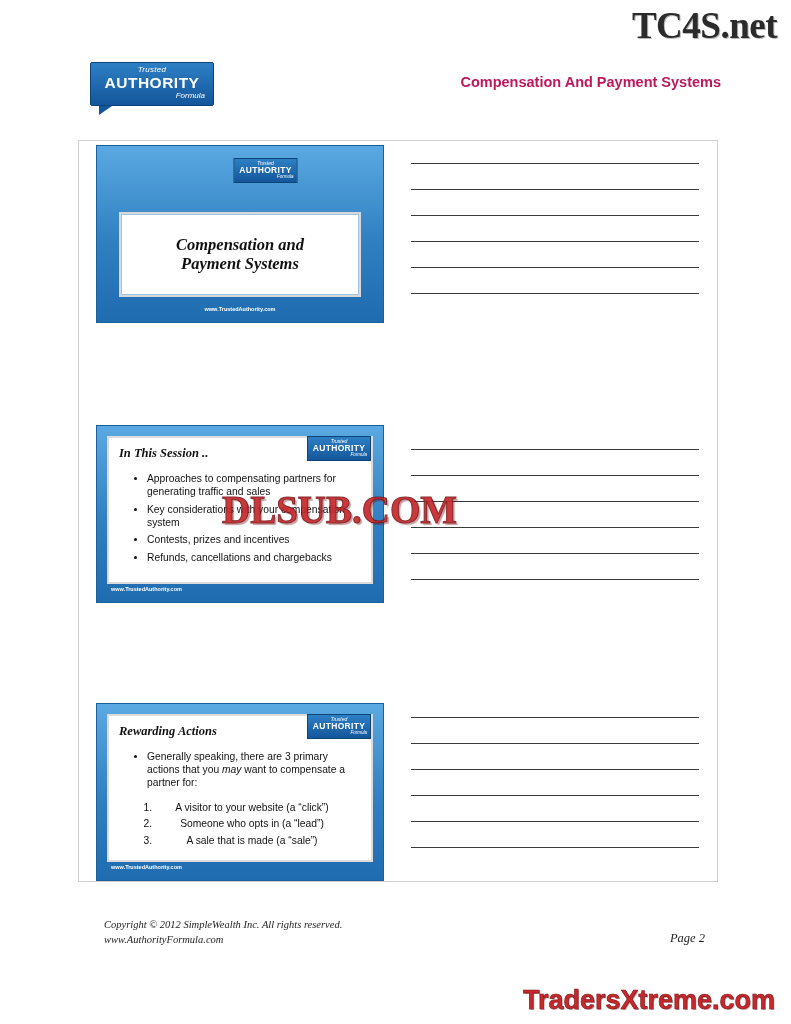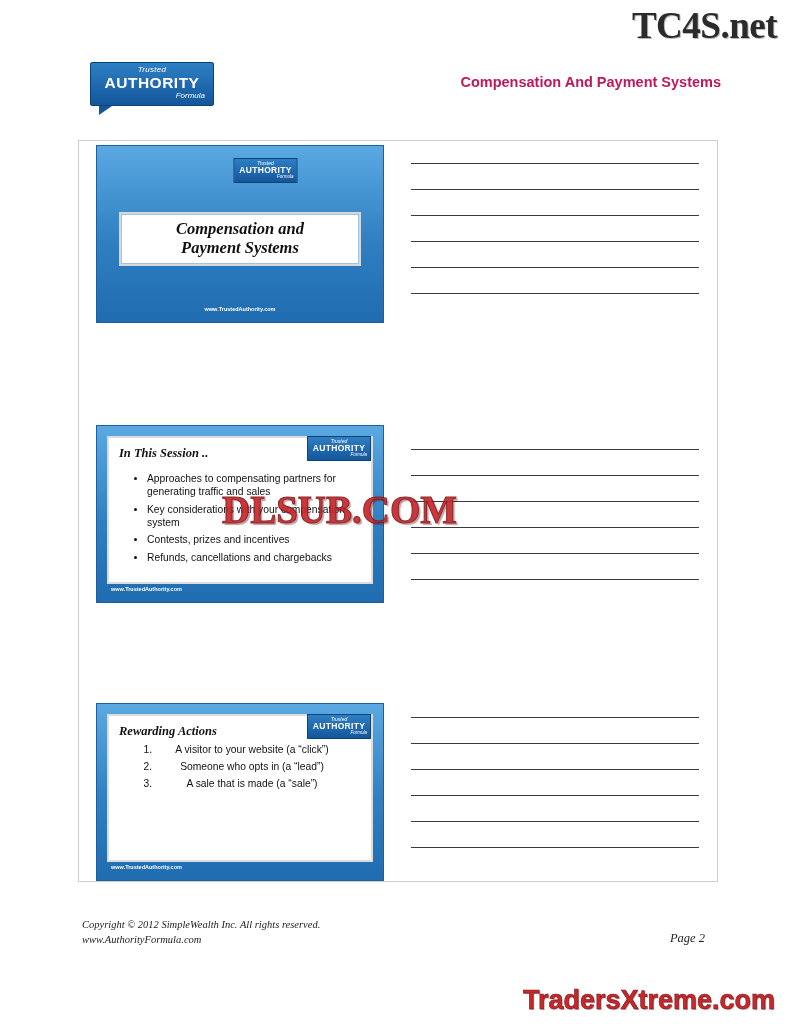--- a/index.html
+++ b/index.html
@@ -150,21 +150,21 @@
   
   .title-slide .logo-wrap {
     position: absolute;
     left: 50%; top: 4px;
     transform: translateX(-50%);
   }
   .title-card {
     position: absolute;
     left: 14px; right: 14px;
     top: 58px;
-    height: 54px;
+    height: 85px;
     background: #fff;
     border: 2px solid #d8d8d8;
     box-shadow: 0 0 0 1px #9fc4e2 inset;
     display: flex;
     align-items: center;
     justify-content: center;
     text-align: center;
   }
   .title-card span {
     font-family: "Liberation Serif", serif;
@@ -256,21 +256,21 @@
     letter-spacing: 0px;
     -webkit-text-stroke: 1px #7a1518;
     text-shadow: 2px 2px 1px rgba(120,20,24,.45);
     opacity: .92;
     z-index: 10;
   }
 
   
   .footer-left {
     position: absolute;
-    left: 82px;
+    left: 104px;
     bottom: 76px;
     font-family: "Liberation Serif", serif;
     font-style: italic;
     font-size: 10.5px;
     color: #222;
     line-height: 1.5;
   }
   .footer-right {
     position: absolute;
     right: 86px;
@@ -373,20 +373,23 @@
         <div class="note-line"></div>
         <div class="note-line"></div>
       </div>
     </div>
 
     <div class="row r3">
       <div class="slide content-slide">
         <div class="slide-inner">
           <div class="card">
             <div class="card-title">Rewarding Actions</div>
+            <ul class="bullets">
+              <li>Generally speaking, there are 3 primary actions that you <span class="it">may</span> want to compensate a partner for:</li>
+            </ul>
             <ol class="nums">
               <li>A visitor to your website (a “click”)</li>
               <li>Someone who opts in (a “lead”)</li>
               <li>A sale that is made (a “sale”)</li>
             </ol>
           </div>
           <div class="slide-logo">
             <div class="t">Trusted</div>
             <div class="m">AUTHORITY</div>
             <div class="b">Formula</div>

